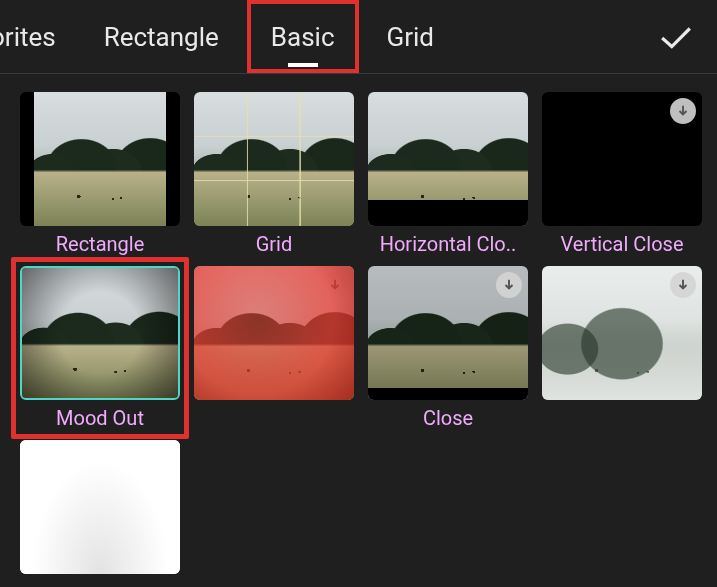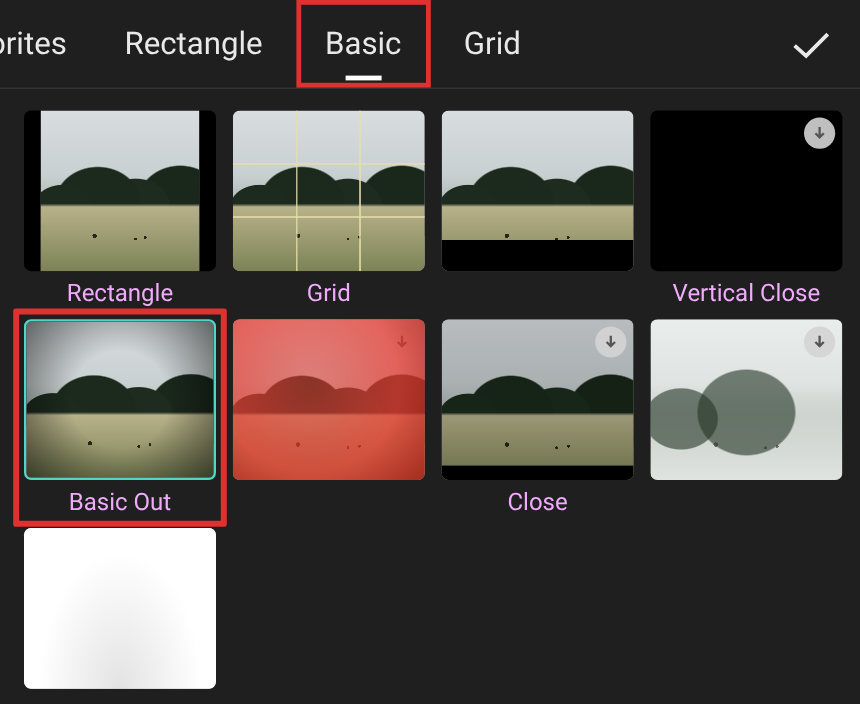--- a/index.html
+++ b/index.html
@@ -228,40 +228,41 @@
     <div class="thumb fx-grid">
       <div class="scene"></div>
     </div>
     <div class="label">Grid</div>
   </div>
 
   <div class="cell">
     <div class="thumb fx-hclose">
       <div class="scene"></div>
     </div>
+    <div class="label">Horizontal Clo..</div>
   </div>
 
   <div class="cell">
     <div class="thumb fx-vclose">
 
       <div class="dl-badge">
         <svg viewBox="0 0 16 16" width="14" height="14">
             <path d="M8 2v9M4 8l4 4 4-4"></path>
           </svg>
       </div>
     </div>
     <div class="label">Vertical Close</div>
   </div>
 
   <div class="cell">
     <div class="selected-wrap">
       <div class="thumb fx-fadein">
         <div class="scene"></div>
       </div>
-      <div class="label">Basic Out</div>
+      <div class="label">Mood Out</div>
     </div>
   </div>
 
   <div class="cell">
     <div class="thumb fx-countdown">
       <div class="scene"></div>
       <div class="dl-badge">
         <svg viewBox="0 0 16 16" width="14" height="14">
             <path d="M8 2v9M4 8l4 4 4-4"></path>
           </svg>

